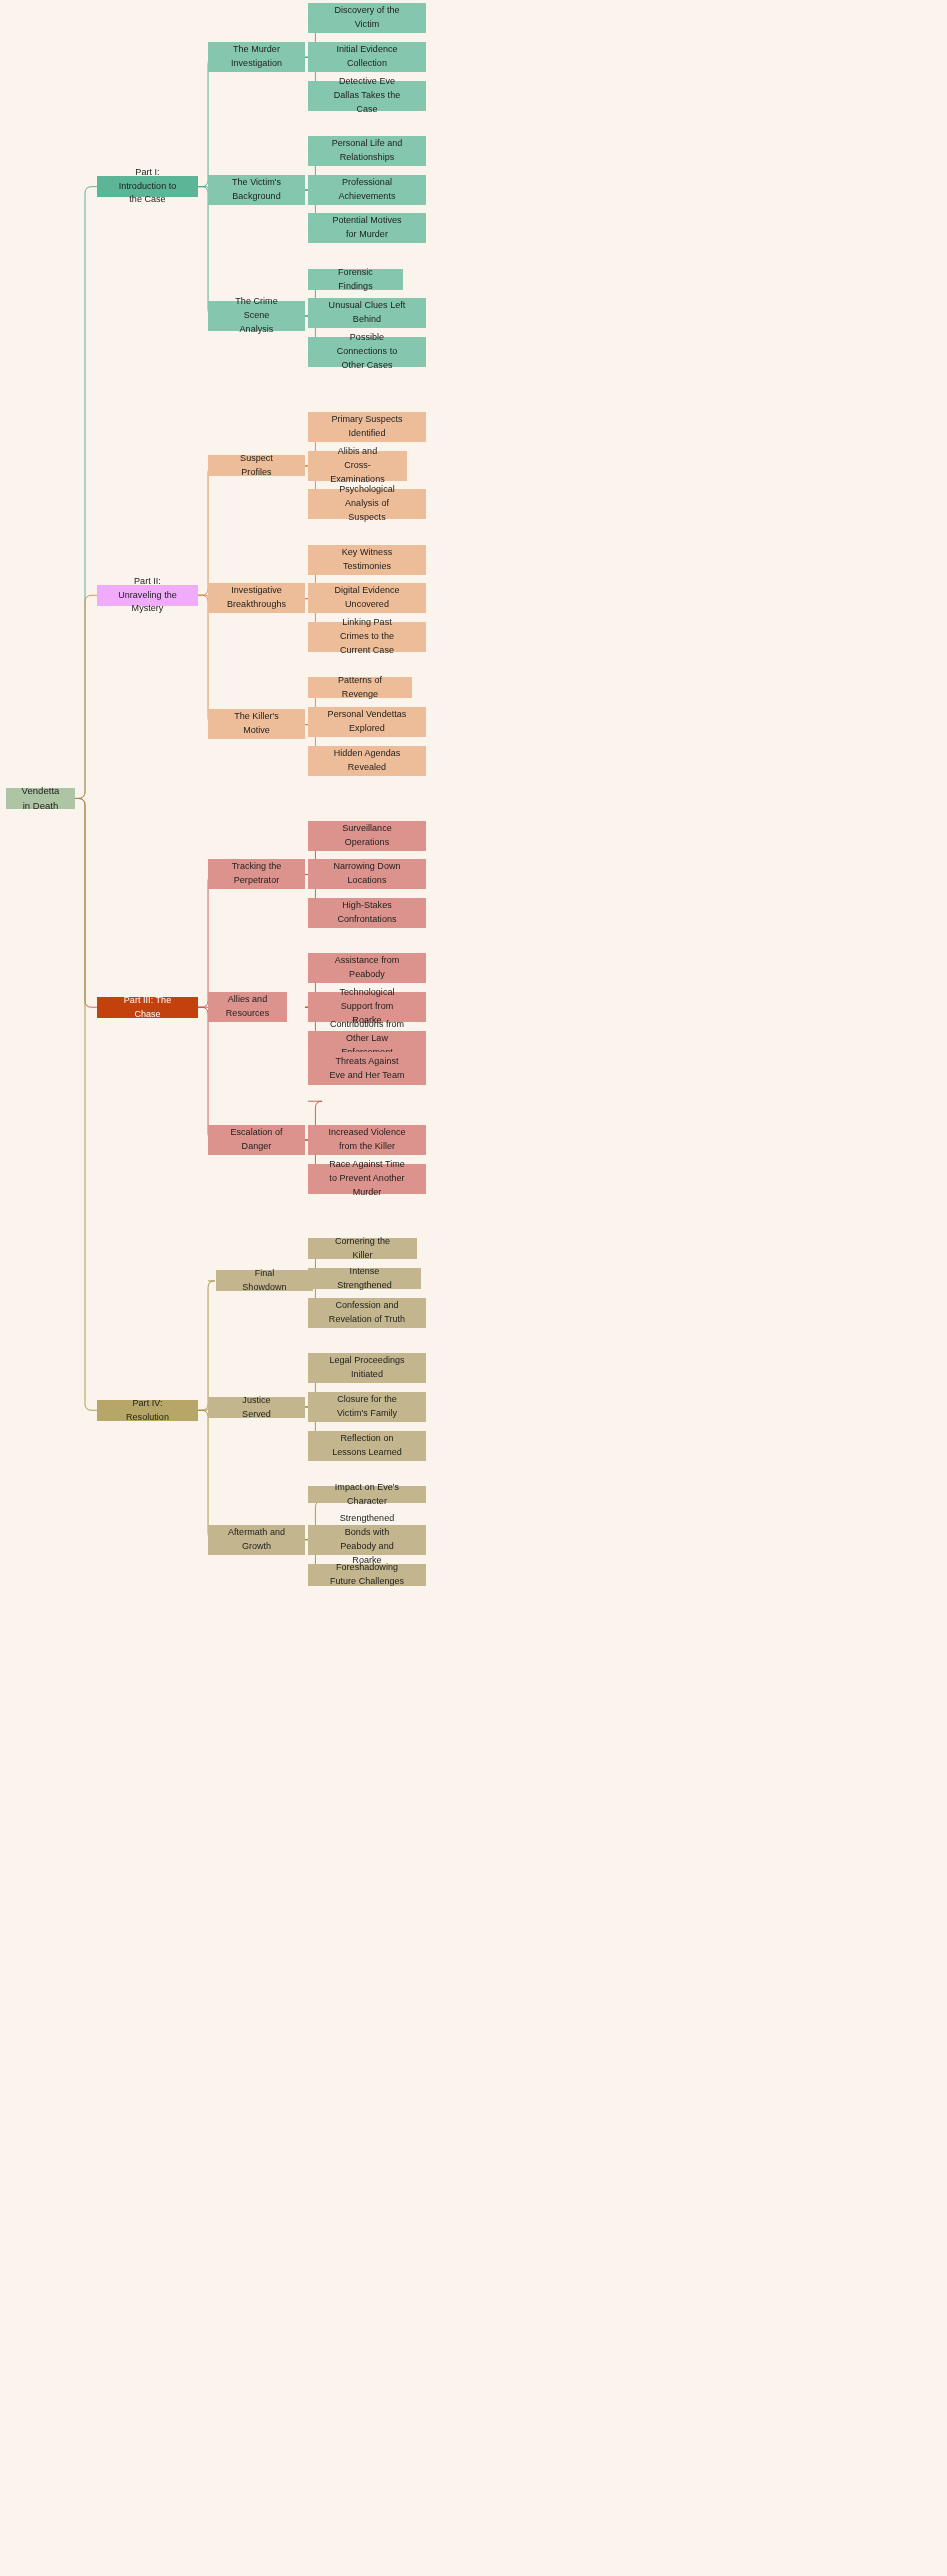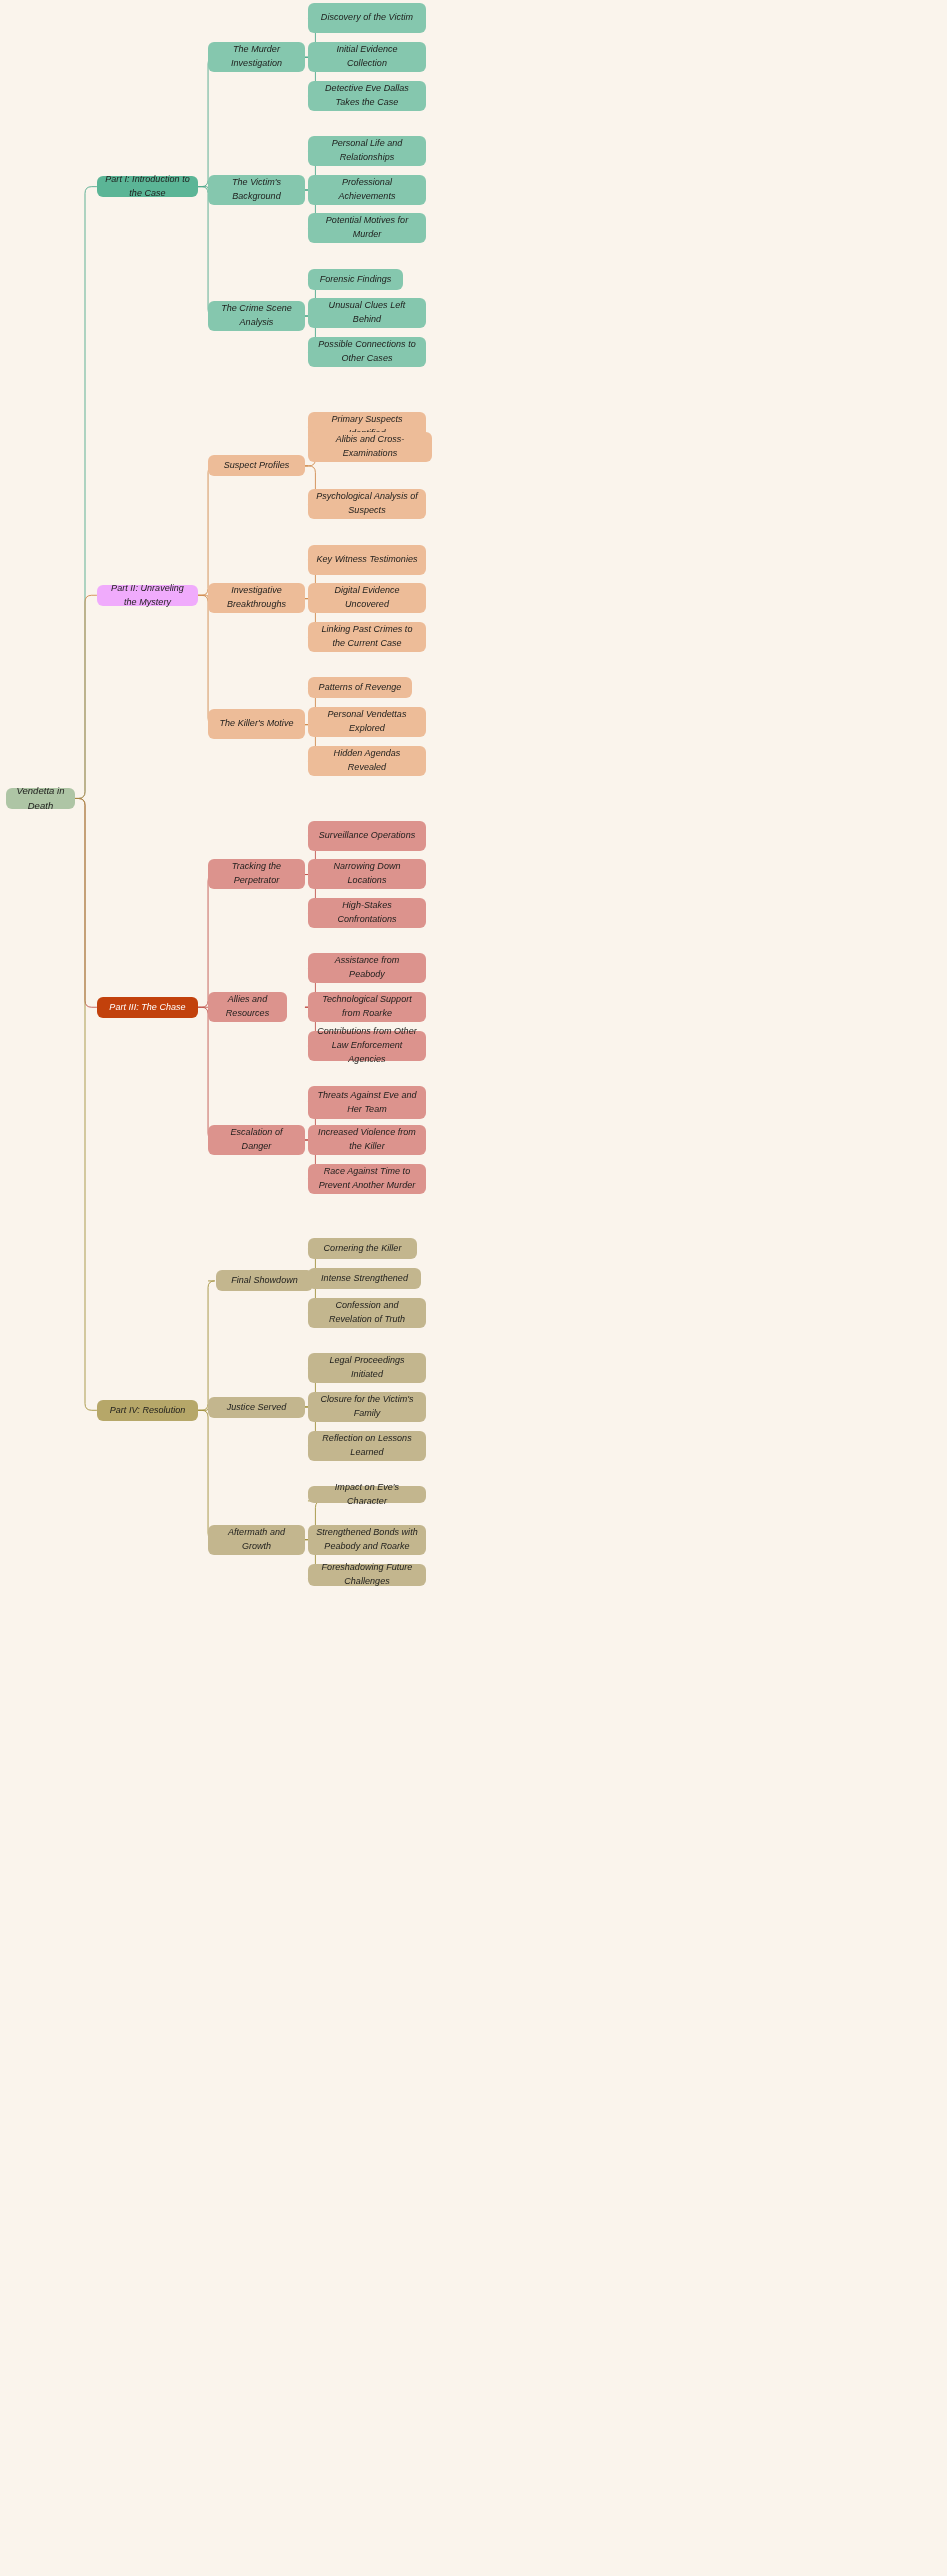--- a/index.html
+++ b/index.html
@@ -26,31 +26,30 @@
     position: absolute;
     left: 0; top: 0;
     width: 947px;
     height: 2576px;
     pointer-events: none;
   }
 
   .node {
     position: absolute;
     box-sizing: border-box;
-    border-radius: 6px;
+    border-radius: 0;
     display: flex;
     align-items: center;
     justify-content: center;
     text-align: center;
     font-size: 9px;
     line-height: 1.55;
     color: #1d1d1b;
-    padding: 3px 8px;
+    padding: 3px 19px;
     letter-spacing: 0.04px;
-    font-style: italic;
   }
 
   .node.root {
     background: #aec5a5;
     font-size: 9.5px;
   }
   .node.branch1 { background: #5bb596; }
   .node.sub1    { background: #85c7ae; }
 
   .node.branch2 { background: #f0abfc; }
@@ -129,41 +128,41 @@
       <div class="node sub1" style="left: 308px; top: 136px; width: 118px; height: 30px;">Personal Life and Relationships</div>
       <div class="node sub1" style="left: 308px; top: 175px; width: 118px; height: 30px;">Professional Achievements</div>
       <div class="node sub1" style="left: 308px; top: 213px; width: 118px; height: 30px;">Potential Motives for Murder</div>
       <div class="node sub1" style="left: 208px; top: 175px; width: 97px; height: 30px;">The Victim's Background</div>
       <div class="node sub1" style="left: 308px; top: 269px; width: 95px; height: 21px;">Forensic Findings</div>
       <div class="node sub1" style="left: 308px; top: 298px; width: 118px; height: 30px;">Unusual Clues Left Behind</div>
       <div class="node sub1" style="left: 308px; top: 337px; width: 118px; height: 30px;">Possible Connections to Other Cases</div>
       <div class="node sub1" style="left: 208px; top: 301px; width: 97px; height: 30px;">The Crime Scene Analysis</div>
       <div class="node branch1" style="left: 97px; top: 176px; width: 101px; height: 21px;">Part I: Introduction to the Case</div>
       <div class="node sub2" style="left: 308px; top: 412px; width: 118px; height: 30px;">Primary Suspects Identified</div>
-      <div class="node sub2" style="left: 308px; top: 432px; width: 124px; height: 30px;">Alibis and Cross-Examinations</div>
+      <div class="node sub2" style="left: 308px; top: 451px; width: 99px; height: 30px;">Alibis and Cross-Examinations</div>
       <div class="node sub2" style="left: 308px; top: 489px; width: 118px; height: 30px;">Psychological Analysis of Suspects</div>
       <div class="node sub2" style="left: 208px; top: 455px; width: 97px; height: 21px;">Suspect Profiles</div>
       <div class="node sub2" style="left: 308px; top: 545px; width: 118px; height: 30px;">Key Witness Testimonies</div>
       <div class="node sub2" style="left: 308px; top: 583px; width: 118px; height: 30px;">Digital Evidence Uncovered</div>
       <div class="node sub2" style="left: 308px; top: 622px; width: 118px; height: 30px;">Linking Past Crimes to the Current Case</div>
       <div class="node sub2" style="left: 208px; top: 583px; width: 97px; height: 30px;">Investigative Breakthroughs</div>
       <div class="node sub2" style="left: 308px; top: 677px; width: 104px; height: 21px;">Patterns of Revenge</div>
       <div class="node sub2" style="left: 308px; top: 707px; width: 118px; height: 30px;">Personal Vendettas Explored</div>
       <div class="node sub2" style="left: 308px; top: 746px; width: 118px; height: 30px;">Hidden Agendas Revealed</div>
       <div class="node sub2" style="left: 208px; top: 709px; width: 97px; height: 30px;">The Killer's Motive</div>
       <div class="node branch2" style="left: 97px; top: 585px; width: 101px; height: 21px;">Part II: Unraveling the Mystery</div>
       <div class="node sub3" style="left: 308px; top: 821px; width: 118px; height: 30px;">Surveillance Operations</div>
       <div class="node sub3" style="left: 308px; top: 859px; width: 118px; height: 30px;">Narrowing Down Locations</div>
       <div class="node sub3" style="left: 308px; top: 898px; width: 118px; height: 30px;">High-Stakes Confrontations</div>
       <div class="node sub3" style="left: 208px; top: 859px; width: 97px; height: 30px;">Tracking the Perpetrator</div>
       <div class="node sub3" style="left: 308px; top: 953px; width: 118px; height: 30px;">Assistance from Peabody</div>
       <div class="node sub3" style="left: 308px; top: 992px; width: 118px; height: 30px;">Technological Support from Roarke</div>
       <div class="node sub3" style="left: 308px; top: 1031px; width: 118px; height: 30px;">Contributions from Other Law Enforcement Agencies</div>
       <div class="node sub3" style="left: 208px; top: 992px; width: 79px; height: 30px;">Allies and Resources</div>
-      <div class="node sub3" style="left: 308px; top: 1086px; width: 118px; height: 33px;">Threats Against Eve and Her Team</div>
+      <div class="node sub3" style="left: 308px; top: 1052px; width: 118px; height: 33px;">Threats Against Eve and Her Team</div>
       <div class="node sub3" style="left: 308px; top: 1125px; width: 118px; height: 30px;">Increased Violence from the Killer</div>
       <div class="node sub3" style="left: 308px; top: 1164px; width: 118px; height: 30px;">Race Against Time to Prevent Another Murder</div>
       <div class="node sub3" style="left: 208px; top: 1125px; width: 97px; height: 30px;">Escalation of Danger</div>
       <div class="node branch3" style="left: 97px; top: 997px; width: 101px; height: 21px;">Part III: The Chase</div>
       <div class="node sub4" style="left: 308px; top: 1238px; width: 109px; height: 21px;">Cornering the Killer</div>
       <div class="node sub4" style="left: 308px; top: 1268px; width: 113px; height: 21px;">Intense Strengthened</div>
       <div class="node sub4" style="left: 308px; top: 1298px; width: 118px; height: 30px;">Confession and Revelation of Truth</div>
       <div class="node sub4" style="left: 208px; top: 1270px; width: 97px; height: 21px; margin-left: 8px;">Final Showdown</div>
       <div class="node sub4" style="left: 308px; top: 1353px; width: 118px; height: 30px;">Legal Proceedings Initiated</div>
       <div class="node sub4" style="left: 308px; top: 1392px; width: 118px; height: 30px;">Closure for the Victim's Family</div>

